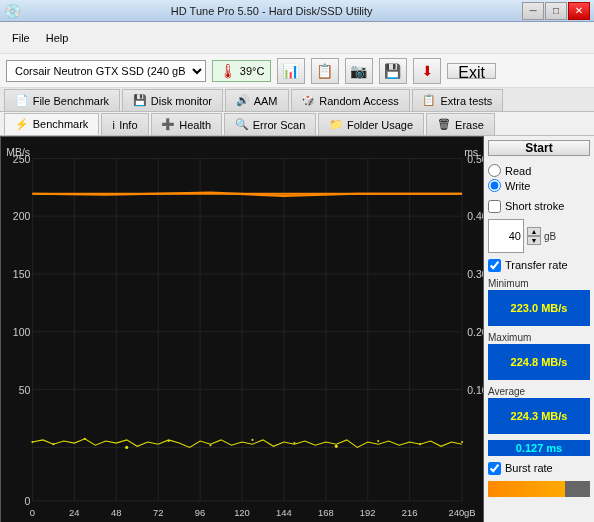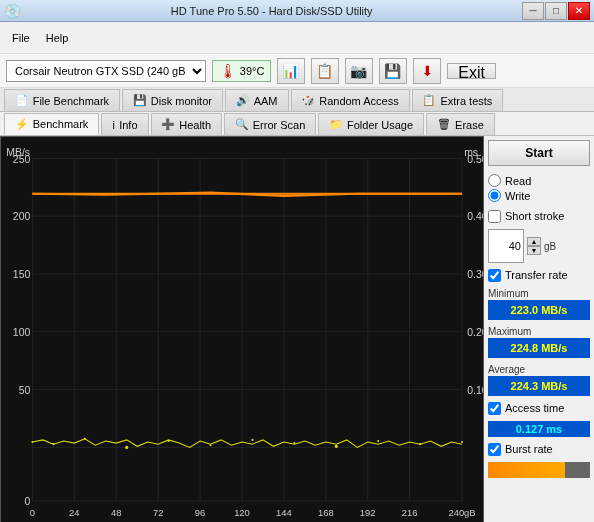--- a/index.html
+++ b/index.html
@@ -150,21 +150,21 @@
     
     .right-panel {
       width: 110px;
       padding: 4px;
       display: flex;
       flex-direction: column;
       gap: 6px;
     }
     .start-btn {
       width: 100%;
-      height: 26px;
+      height: 16px;
       background: linear-gradient(to bottom, #f8f8f8, #ddd);
       border: 1px solid #999;
       cursor: pointer;
       font-size: 12px;
       font-weight: bold;
     }
     .radio-group { display: flex; flex-direction: column; gap: 2px; padding: 2px 0; }
     .radio-item { display: flex; align-items: center; gap: 4px; font-size: 11px; cursor: pointer; }
     .checkbox-item { display: flex; align-items: flex-start; gap: 4px; font-size: 11px; cursor: pointer; }
 
@@ -194,21 +194,21 @@
 
     .stat-box {
       width: 100%;
     }
     .stat-label { font-size: 10px; color: #333; margin-bottom: 1px; }
     .stat-value {
       background: #0055cc;
       color: #ffff00;
       font-size: 11px;
       font-weight: bold;
-      padding: 4px 4px;
+      padding: 12px 4px;
       text-align: center;
       width: 100%;
     }
 
     .access-value {
       background: #0055cc;
       color: #00ffff;
       font-size: 11px;
       font-weight: bold;
       padding: 2px 4px;
@@ -438,24 +438,20 @@
     <div class="stat-box">
       <div class="stat-label">Maximum</div>
       <div class="stat-value">224.8 MB/s</div>
     </div>
 
     <div class="stat-box">
       <div class="stat-label">Average</div>
       <div class="stat-value">224.3 MB/s</div>
     </div>
 
-    <label class="checkbox-item">
-      <input type="checkbox" checked="" style="">
-      <span>Access time</span>
-    </label>
 
     <div class="stat-box">
       <div class="access-value">0.127 ms</div>
     </div>
 
     <label class="checkbox-item">
       <input type="checkbox" checked="" style="">
       <span>Burst rate</span>
     </label>
 

